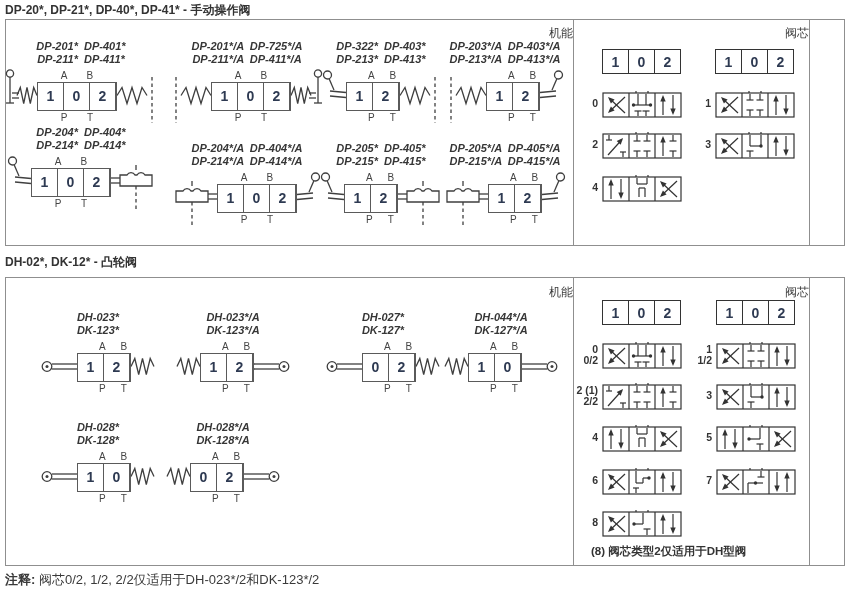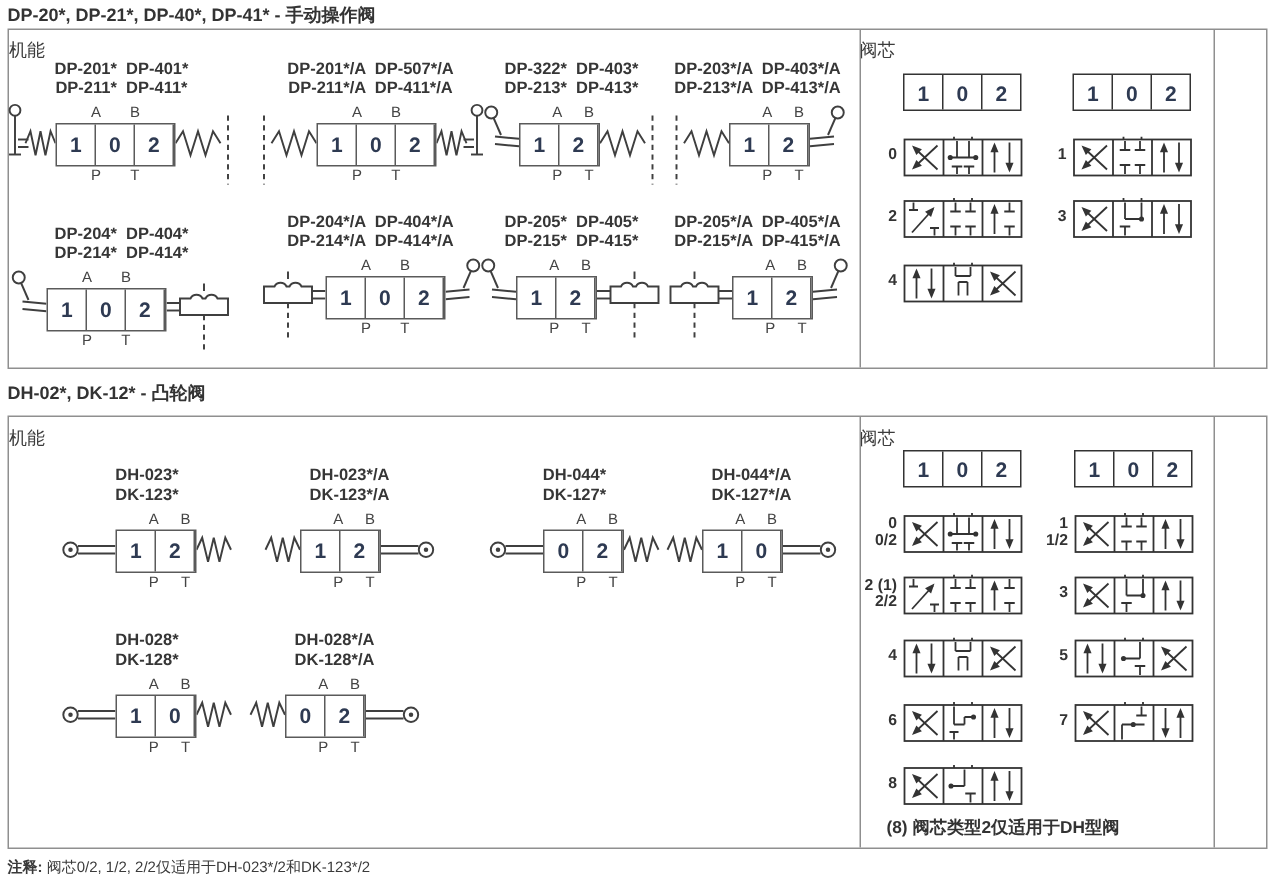--- a/index.html
+++ b/index.html
@@ -1,40 +1,40 @@
 <!DOCTYPE html>
 <html><head>
 <meta charset="utf-8">
 <style>
   html,body { margin:0; padding:0; background:#ffffff; }
   .page { position:relative; width:847px; height:594px; background:#fff;
           font-family:"Liberation Sans", sans-serif; color:#3a3a3a; overflow:hidden; }
   .sec-title { position:absolute; left:5px; font-size:12px; font-weight:bold; color:#333; white-space:pre; }
   .box { position:absolute; left:5px; width:840px; border:1px solid #8f8f8f; background:#fff; box-sizing:border-box; }
-  .col-label { position:absolute; font-size:12px; color:#3c3c3c; text-align:left; }
+  .col-label { position:absolute; font-size:12px; color:#3c3c3c; text-align:right; }
   .vline { position:absolute; top:0; bottom:0; width:1px; background:#8f8f8f; }
   .group { position:absolute; }
-  .glabels { text-align:center; font-weight:bold; font-size:11px; line-height:13px; color:#363636; white-space:pre; }
+  .glabels { text-align:center; font-weight:bold; font-size:11px; line-height:13px; color:#363636; white-space:pre;font-style:italic; }
   .gdiag { position:relative; display:flex; justify-content:center; align-items:center; height:58px; margin-top:1px; }
   .att svg { display:block; overflow:visible; }
   .vbox { position:relative; display:flex; border:1.4px solid #5a5a5a; background:#fff; }
   .vcell { width:25px; height:27px; display:flex; align-items:center; justify-content:center;
            font-weight:bold; font-size:14px; color:#2e3a52; border-right:1.4px solid #5a5a5a; }
   .vcell:last-child { border-right:none; }
   .pport { position:absolute; font-size:10px; color:#444; transform:translateX(-50%); }
   .pt { top:-13px; } .pb { bottom:-13px; }
   .hdr { position:absolute; display:flex; border:1.5px solid #333; background:#fff; }
   .hcell { width:25px; height:23px; display:flex; align-items:center; justify-content:center;
            font-weight:bold; font-size:14px; color:#2e3a52; border-right:1.5px solid #333; }
   .hcell:last-child { border-right:none; }
   .spool { position:absolute; }
   .spool-label { position:absolute; display:flex; flex-direction:column; justify-content:center; align-items:flex-end;
                  height:25px; font-weight:bold; font-size:10.5px; line-height:11px; color:#333; text-align:right; white-space:pre; }
   .footnote { position:absolute; font-weight:bold; font-size:11.5px; color:#333; }
-  .note { position:absolute; font-size:10px; color:#3a3a3a; }
+  .note { position:absolute; font-size:13px; color:#3a3a3a; }
   .note b { font-weight:bold; }
 </style>
 </head>
 <body>
 
 <div class="page">
 
   <div class="sec-title" style="top:2px;text-align:right;">DP-20*, DP-21*, DP-40*, DP-41* - 手动操作阀</div>
 
   <div class="box" id="box0" style="top:19px; height:227px;">
@@ -68,21 +68,21 @@
             <svg width="40" height="58" viewBox="0 0 40 58" stroke="#3f3f3f" stroke-width="1.3" fill="none">
               <g transform="translate(40,0) scale(-1,1)">
                 <line x1="5" y1="10" x2="5" y2="56" stroke-dasharray="3.5,3"></line>
                 <polyline fill="none" points="10.0,28.5 15.0,20.5 20.0,36.5 25.0,20.5 30.0,36.5 35.0,20.5 40.0,28.5"></polyline>
               </g>
             </svg>
           </span>
         </div>
       </div>
       <div class="group" style="left: 166px; top: 20px; width: 150px;">
-        <div class="glabels"><div>DP-201*/A  DP-507*/A</div><div>DP-211*/A  DP-411*/A</div></div>
+        <div class="glabels"><div>DP-201*/A  DP-725*/A</div><div>DP-211*/A  DP-411*/A</div></div>
         <div class="gdiag">
           <span class="att">
             <svg width="40" height="58" viewBox="0 0 40 58" stroke="#3f3f3f" stroke-width="1.3" fill="none">
               <line x1="5" y1="10" x2="5" y2="56" stroke-dasharray="3.5,3"></line>
               <polyline fill="none" points="10.0,28.5 15.0,20.5 20.0,36.5 25.0,20.5 30.0,36.5 35.0,20.5 40.0,28.5"></polyline>
             </svg>
           </span>
           <div class="vbox">
             <div class="vcell">1</div>
             <div class="vcell">0</div>
@@ -157,21 +157,21 @@
               <g transform="translate(24,0) scale(-1,1)">
                 <circle cx="5.5" cy="8" r="4" fill="none"></circle>
                 <line x1="7" y1="11.5" x2="12" y2="23"></line>
                 <line x1="8" y1="24" x2="24" y2="25.5"></line>
                 <line x1="8" y1="29" x2="24" y2="30.5"></line>
               </g>
             </svg>
           </span>
         </div>
       </div>
-      <div class="group" style="left: 0px; top: 130px; width: 150px;">
+      <div class="group" style="left: 0px; top: 106px; width: 150px;">
         <div class="glabels"><div>DP-204*  DP-404*</div><div>DP-214*  DP-414*</div></div>
         <div class="gdiag">
           <span class="att">
             <svg width="24" height="58" viewBox="0 0 24 58" stroke="#3f3f3f" stroke-width="1.3" fill="none">
               <circle cx="5.5" cy="8" r="4" fill="none"></circle>
               <line x1="7" y1="11.5" x2="12" y2="23"></line>
               <line x1="8" y1="24" x2="24" y2="25.5"></line>
               <line x1="8" y1="29" x2="24" y2="30.5"></line>
             </svg>
           </span>
@@ -525,21 +525,21 @@
                 <circle cx="6" cy="28.5" r="4.8" fill="none"></circle>
                 <circle cx="6" cy="28.5" r="1.5" fill="#3f3f3f" stroke="none"></circle>
                 <line x1="11" y1="26" x2="36" y2="26"></line>
                 <line x1="11" y1="31" x2="36" y2="31"></line>
               </g>
             </svg>
           </span>
         </div>
       </div>
       <div class="group" style="left: 302px; top: 33px; width: 150px;">
-        <div class="glabels"><div>DH-044*</div><div>DK-127*</div></div>
+        <div class="glabels"><div>DH-027*</div><div>DK-127*</div></div>
         <div class="gdiag">
           <span class="att">
             <svg width="36" height="58" viewBox="0 0 36 58" stroke="#3f3f3f" stroke-width="1.3" fill="none">
               <circle cx="6" cy="28.5" r="4.8" fill="none"></circle>
               <circle cx="6" cy="28.5" r="1.5" fill="#3f3f3f" stroke="none"></circle>
               <line x1="11" y1="26" x2="36" y2="26"></line>
               <line x1="11" y1="31" x2="36" y2="31"></line>
             </svg>
           </span>
           <div class="vbox">

